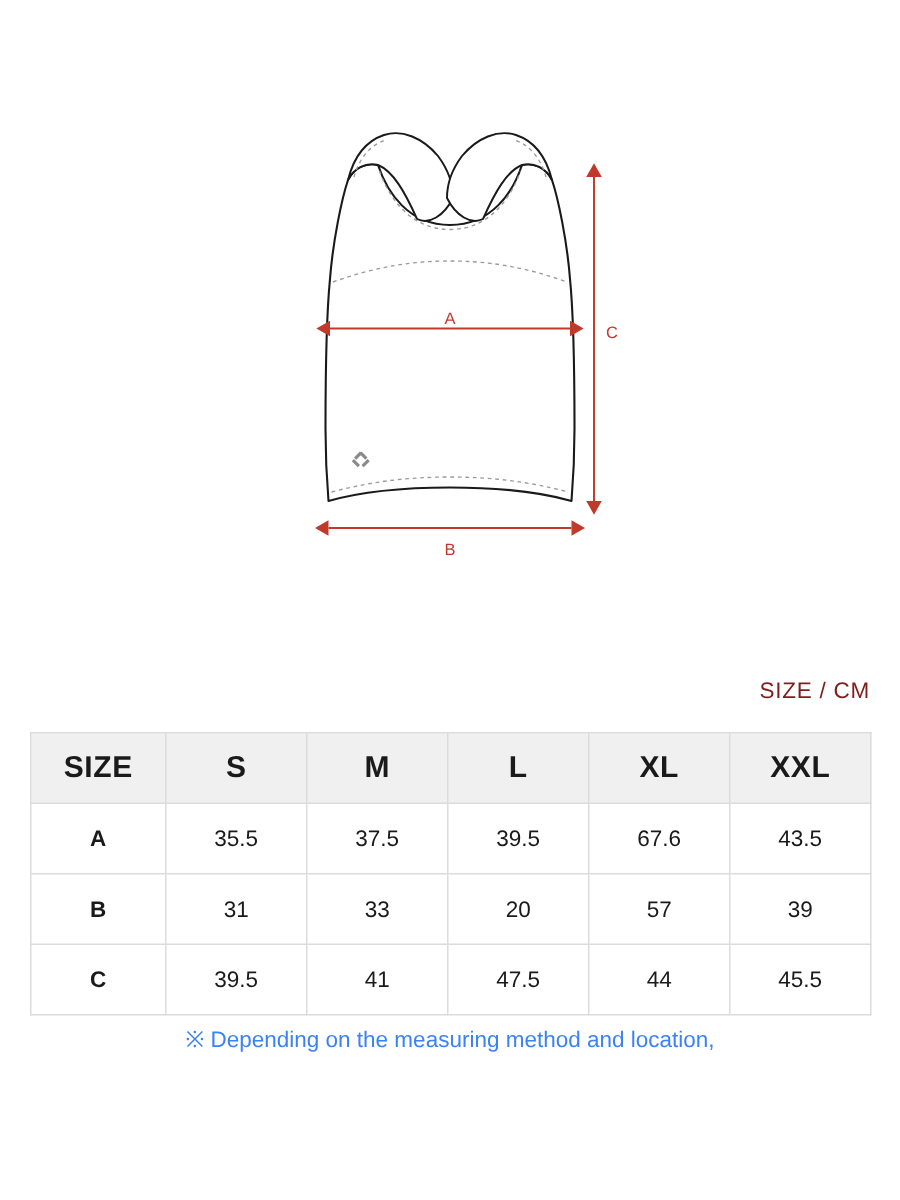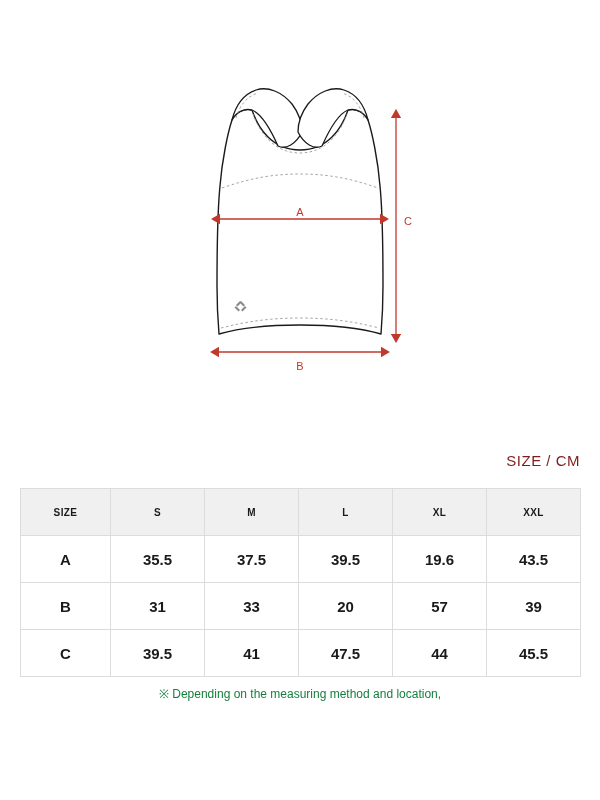--- a/index.html
+++ b/index.html
@@ -55,44 +55,44 @@
     table-layout: fixed;
   }
   table.size-table th,
   table.size-table td {
     border: 1px solid #dcdcdc;
     text-align: center;
     font-size: 15px;
     color: #1a1a1a;
     height: 46px;
     padding: 0;
-    font-weight: bold;
+    font-weight: normal;
   }
   table.size-table thead th {
     background: #f0f0f0;
     font-weight: bold;
-    font-size: 10px;
+    font-size: 20px;
     letter-spacing: 0.4px;
   }
   table.size-table tbody td.row-head {
     font-weight: bold;
   }
   table.size-table col.c0 { width: 90px; }
   table.size-table col.cx { width: 94px; }
 
   
   .footnote {
     position: absolute;
     left: 0;
     top: 684px;
     width: 600px;
     text-align: center;
-    font-size: 12px;
+    font-size: 15px;
     line-height: 20px;
-    color: #15803d;
+    color: #3b82f6;
   }
   .footnote div { white-space: pre; }
 </style>
 </head>
 <body>
 
 <div class="page">
 
   <div class="illustration">
     <svg width="600" height="400" viewBox="0 0 600 400" xmlns="http://www.w3.org/2000/svg">
@@ -185,21 +185,21 @@
           <th>XL</th>
           <th>XXL</th>
         </tr>
       </thead>
       <tbody>
         <tr>
           <td class="row-head">A</td>
           <td>35.5</td>
           <td>37.5</td>
           <td>39.5</td>
-          <td>19.6</td>
+          <td>67.6</td>
           <td>43.5</td>
         </tr>
         <tr>
           <td class="row-head">B</td>
           <td>31</td>
           <td>33</td>
           <td>20</td>
           <td>57</td>
           <td>39</td>
         </tr>

